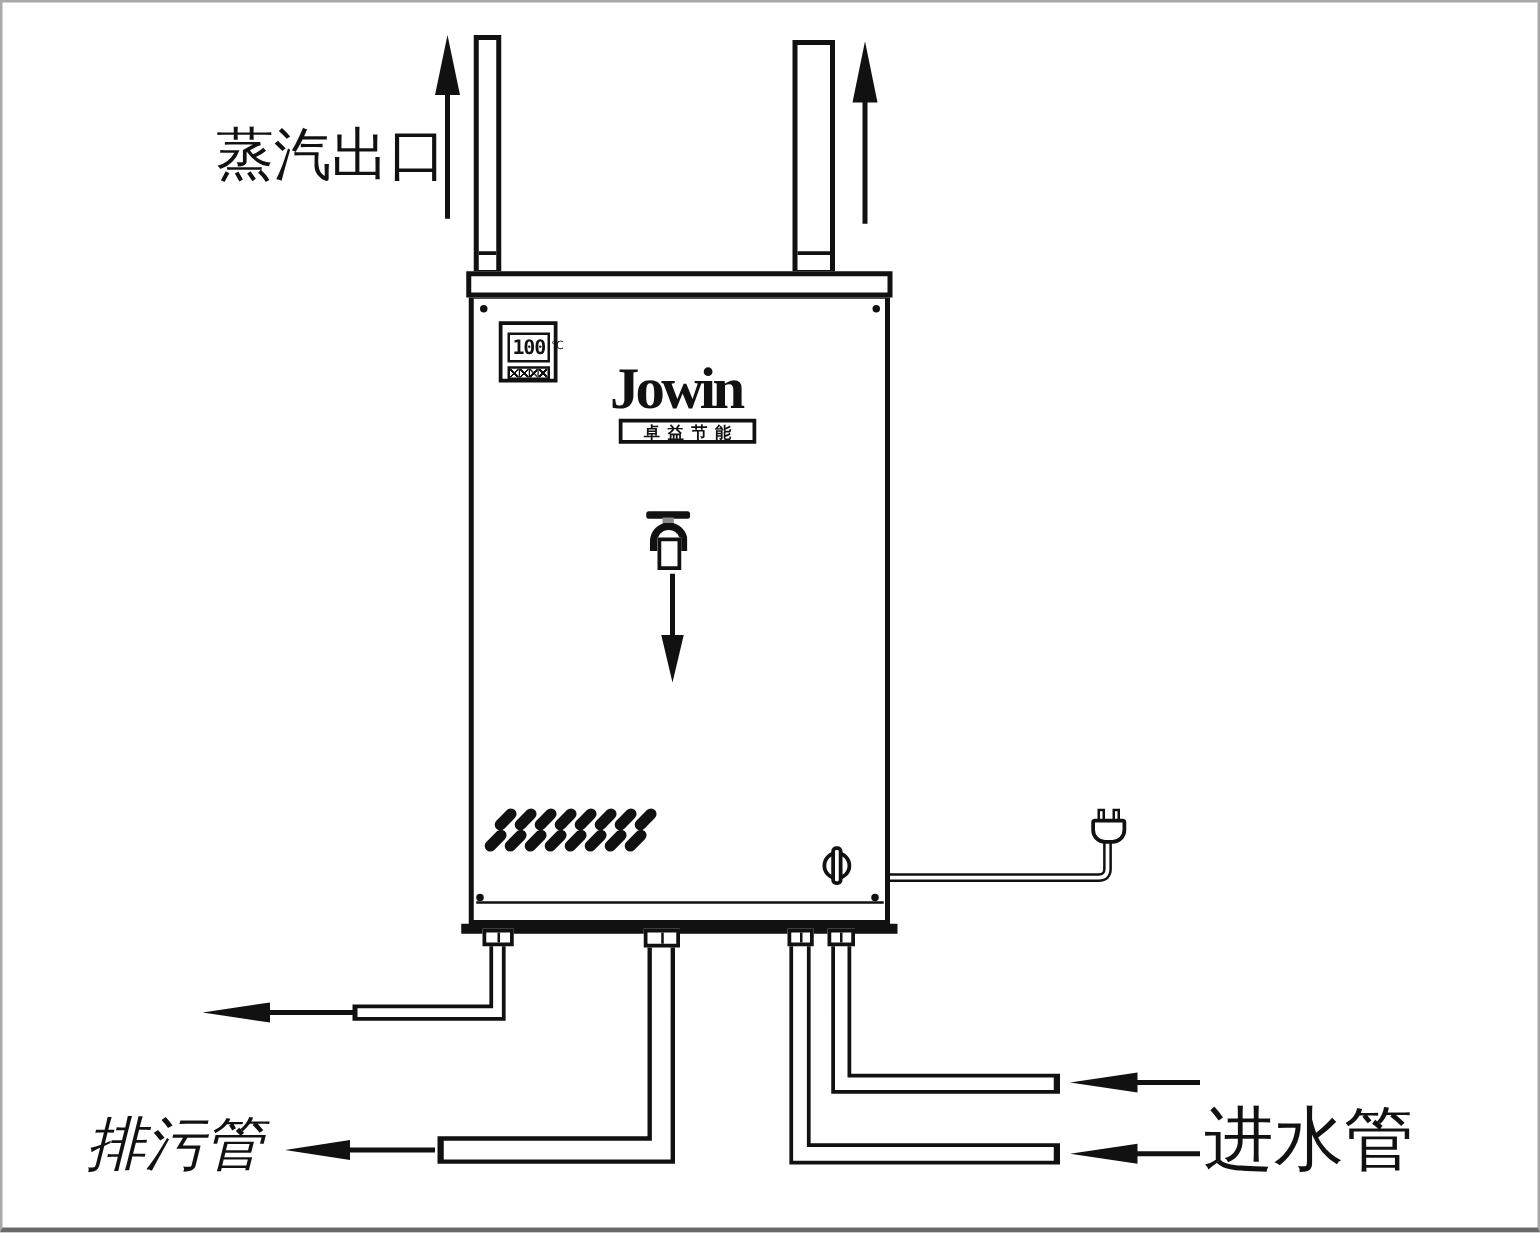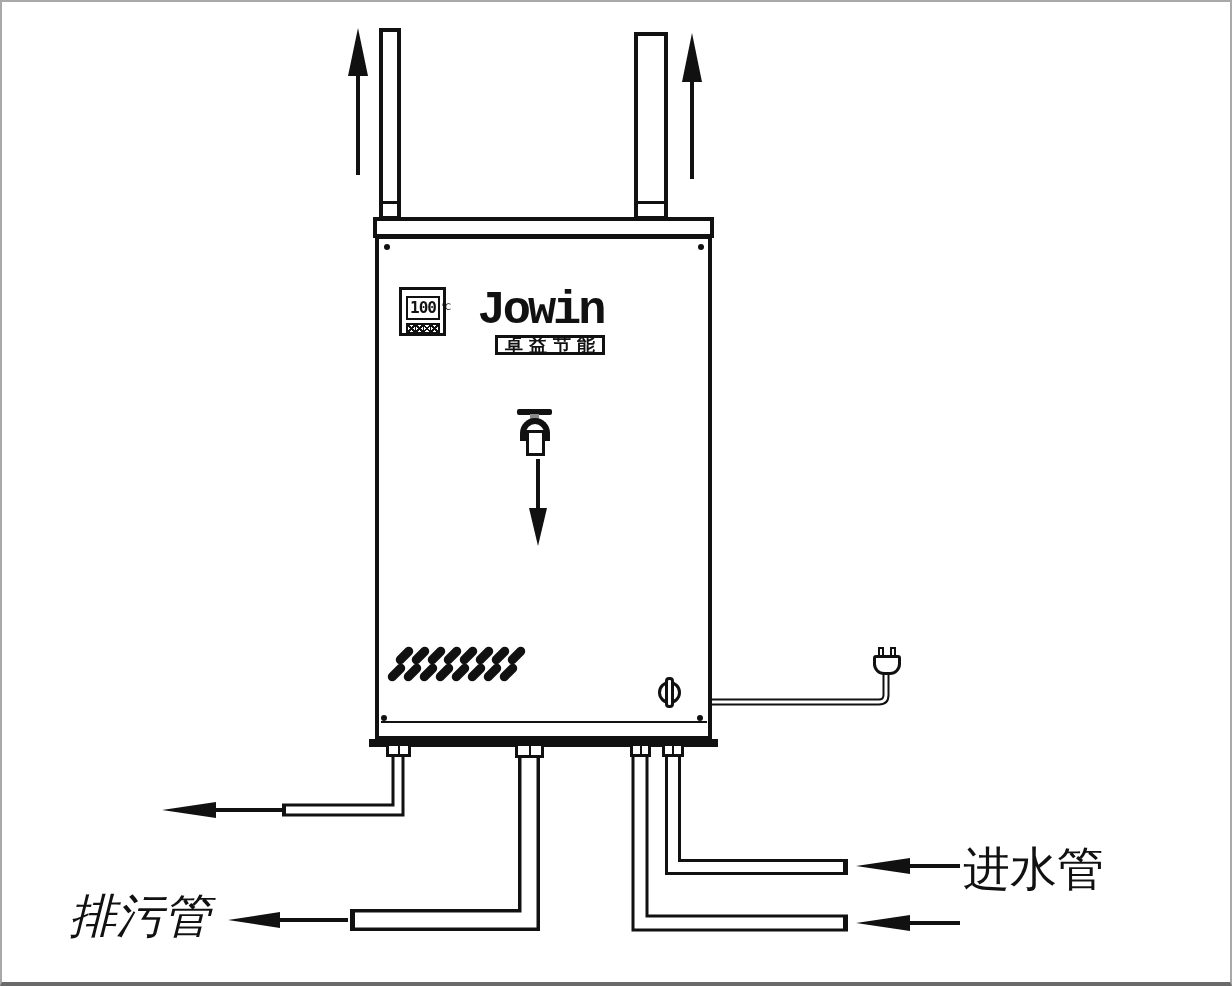--- a/index.html
+++ b/index.html
@@ -14,34 +14,34 @@
   .top-plate{left:371px;top:215px;width:341px;height:21px;border:4px solid #111;background:#fff;box-sizing:border-box;z-index:3;}
   .body-box{left:373px;top:233px;width:337px;height:505px;border:4px solid #111;background:#fff;box-sizing:border-box;z-index:2;}
   .body-inner-line{left:379px;top:719px;width:326px;height:0;border-top:2px solid #111;z-index:3;}
   .bottom-bar{left:367px;top:737px;width:349px;height:8px;background:#111;z-index:4;}
   .pipe-top{border:4px solid #111;background:#fff;box-sizing:border-box;z-index:1;}
   .steam-pipe{left:377px;top:26px;width:22px;height:192px;}
   .flue-pipe{left:632px;top:30px;width:34px;height:188px;}
   .pipe-top .joint{position:absolute;left:0;right:0;bottom:12px;border-top:3px solid #111;}
   .screw{width:6px;height:6px;border-radius:50%;background:#111;z-index:5;}
   
-  .disp{left:397px;top:255px;width:47px;height:49px;border:3px solid #111;background:#fff;box-sizing:border-box;z-index:6;margin-top:30px;}
+  .disp{left:397px;top:255px;width:47px;height:49px;border:3px solid #111;background:#fff;box-sizing:border-box;z-index:6;}
   .disp-val{position:absolute;left:4px;top:6px;width:34px;height:24px;border:2px solid #111;box-sizing:border-box;
     font-family:"DejaVu Sans Mono",monospace;font-weight:bold;font-size:16px;line-height:20px;text-align:center;letter-spacing:-1px;}
   .disp-unit{position:absolute;left:39px;top:12px;font-family:"DejaVu Sans",sans-serif;font-size:9px;}
   .disp-btns{position:absolute;left:4px;top:33px;width:34px;height:11px;border:2px solid #111;box-sizing:border-box;display:flex;}
   .disp-btn{flex:1;border-right:1px solid #111;position:relative;background:
      linear-gradient(45deg,transparent 42%,#111 42%,#111 58%,transparent 58%),
      linear-gradient(-45deg,transparent 42%,#111 42%,#111 58%,transparent 58%);}
   .disp-btn:last-child{border-right:none;}
   
-  .brand{left:456px;top:284px;width:165px;text-align:center;font-family:Liberation Mono, monospace;
+  .brand{left:456px;top:284px;width:165px;text-align:center;font-family:Liberation Serif, serif;
     font-weight:800;font-size:47px;line-height:50px;letter-spacing:-3px;color:#111;z-index:6;}
   .brand-sub{left:493px;top:333px;width:110px;height:20px;border:3px solid #111;background:#fff;box-sizing:border-box;
-    font-family:"Liberation Sans","DejaVu Sans",sans-serif;font-weight:bold;font-size:18px;line-height:15px;text-align:center;
+    font-family:"Liberation Sans","DejaVu Sans",sans-serif;font-weight:bold;font-size:13px;line-height:15px;text-align:center;
     letter-spacing:6px;text-indent:6px;z-index:7;}
   
   .fc-handle{left:515px;top:407px;width:35px;height:6px;background:#111;border-radius:2px;z-index:6;}
   .fc-neck{left:528px;top:412px;width:9px;height:7px;background:#8a8a8a;z-index:6;}
   .fc-arc{left:518px;top:416px;width:30px;height:23px;border:6px solid #111;border-bottom:none;
     border-radius:15px 15px 0 0;box-sizing:border-box;z-index:6;}
   .fc-body{left:524px;top:428px;width:19px;height:26px;border:3px solid #111;background:#fff;box-sizing:border-box;z-index:7;}
   
   .vent-row{display:flex;gap:7px;z-index:6;}
   .vent-row-1{left:398px;top:643px;}
@@ -57,21 +57,21 @@
   
   .fitting{border:3px solid #111;background:#fff;box-sizing:border-box;z-index:5;}
   .fitting::before{content:"";position:absolute;left:50%;top:0;bottom:0;width:2px;margin-left:-1px;background:#111;}
   
   .lbl{white-space:nowrap;line-height:1.15;z-index:8;}
   .lbl-steam{left:171px;top:96px;font-size:46px;}
   .lbl-flue{left:703px;top:100px;font-size:46px;}
   .lbl-power{left:818px;top:586px;font-size:45px;}
   .lbl-wout{left:16px;top:783px;font-size:47px;}
   .lbl-drain{left:67px;top:887px;font-size:47px;font-style:italic;}
-  .lbl-win{left:961px;top:840px;font-size:47px;}
+  .lbl-win{left:961px;top:878px;font-size:56px;}
   .lbl-gin{left:962px;top:895px;font-size:47px;}
   svg.layer{position:absolute;left:0;top:0;z-index:1;}
   svg.layer-top{z-index:5;}
 </style>
 </head>
 <body>
 
 <div id="stage">
 
   <svg class="layer" width="1232" height="986">
@@ -184,16 +184,17 @@
 
   <div class="abs plug-prong" style="left:876px;top:645px;"></div>
   <div class="abs plug-prong" style="left:888px;top:645px;"></div>
   <div class="abs plug-body"></div>
 
   <div class="abs fitting" style="left:384px;top:741px;width:25px;height:14px;"></div>
   <div class="abs fitting" style="left:513px;top:741px;width:29px;height:15px;"></div>
   <div class="abs fitting" style="left:628px;top:741px;width:21px;height:14px;"></div>
   <div class="abs fitting" style="left:660px;top:741px;width:22px;height:14px;"></div>
 
+  <div class="abs lbl lbl-steam">蒸汽出口</div>
   <div class="abs lbl lbl-drain">排污管</div>
   <div class="abs lbl lbl-win">进水管</div>
 
 </div>
 
 </body></html>

